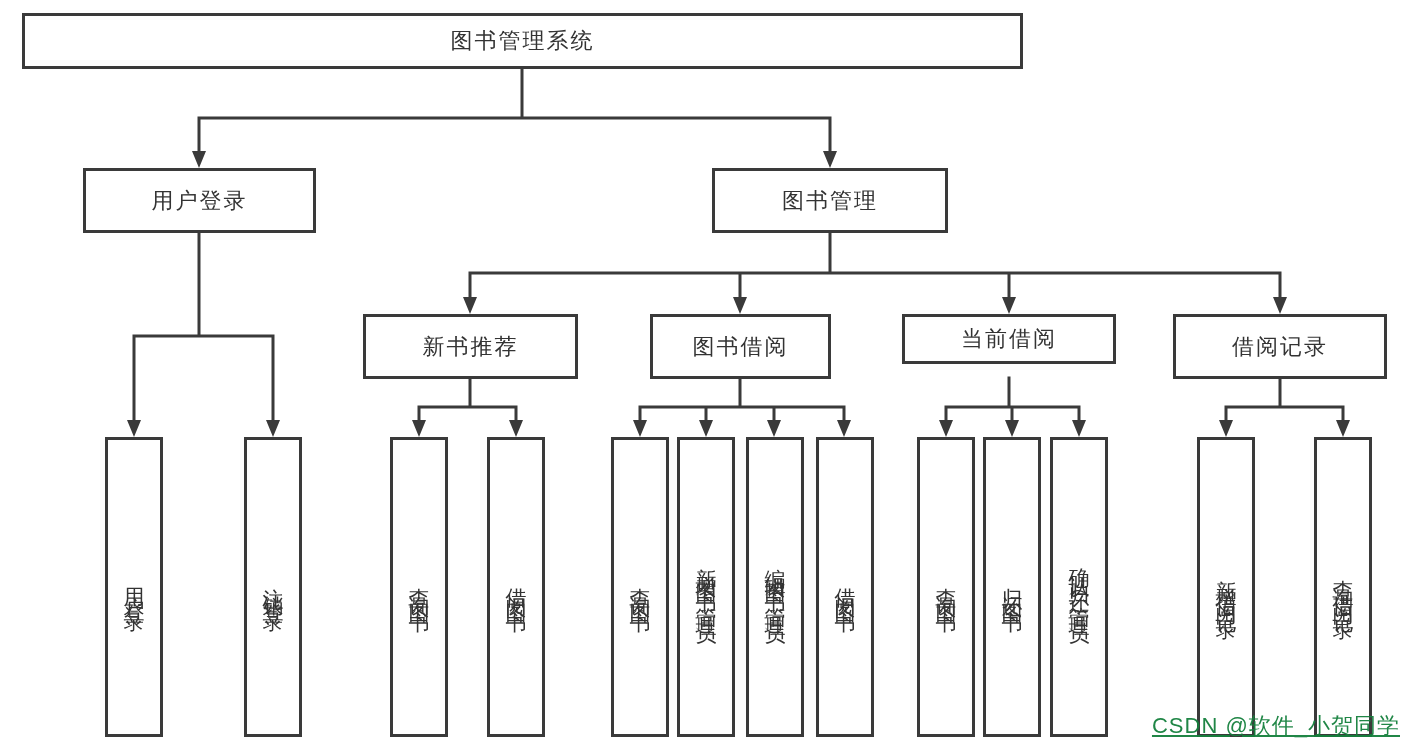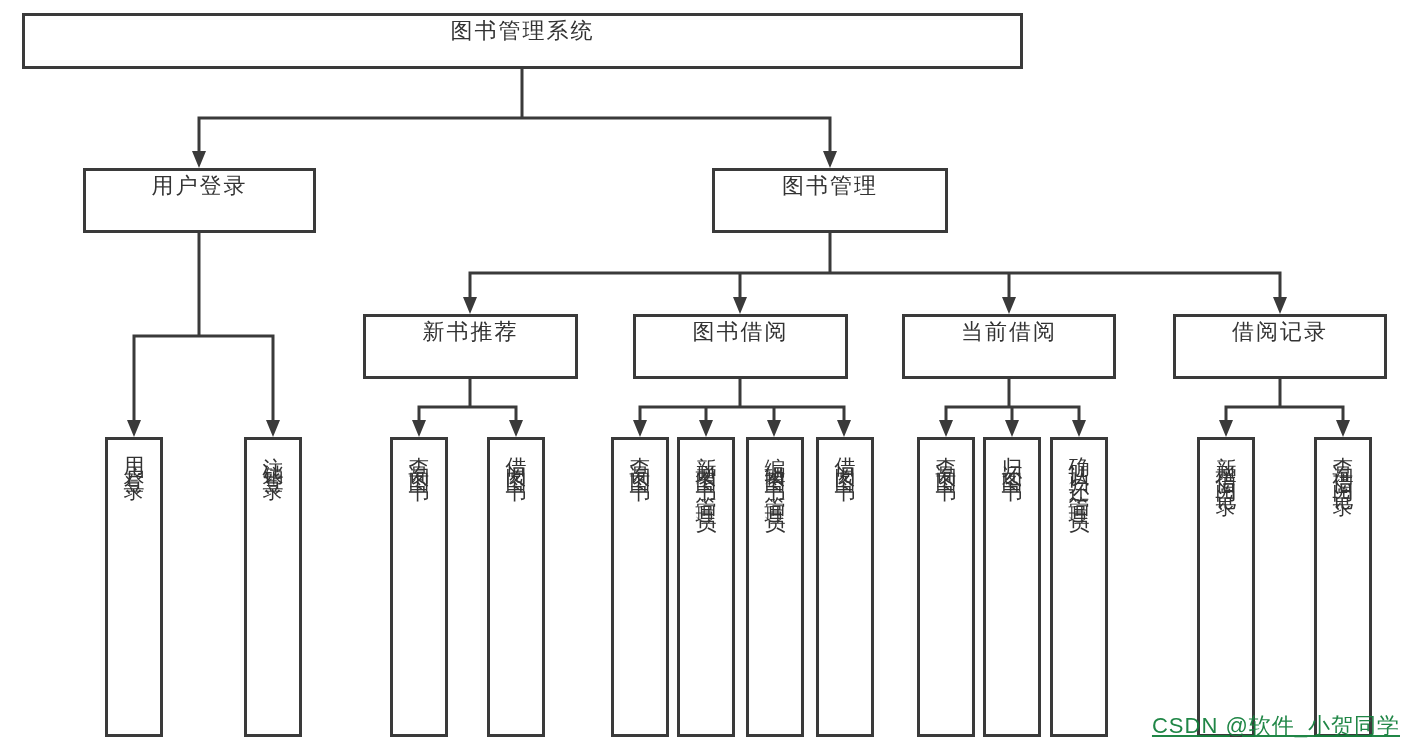--- a/index.html
+++ b/index.html
@@ -16,20 +16,21 @@
     position: absolute;
     left: 0; top: 0;
     width: 1405px; height: 747px;
   }
   .box {
     position: absolute;
     box-sizing: border-box;
     background: #ffffff;
     border: 3px solid #3a3a3a;
     display: flex;
+    align-items: center;
     justify-content: center;
   }
   .hbox span {
     font-size: 22px;
     letter-spacing: 2px;
     color: #333333;
     white-space: nowrap;
   }
   .vbox span {
     writing-mode: vertical-rl;
@@ -84,24 +85,24 @@
   <div class="box hbox" style="left:83px; top:168px; width:233px; height:65px;">
     <span>用户登录</span>
   </div>
   <div class="box hbox" style="left:363px; top:314px; width:215px; height:65px;">
     <span>新书推荐</span>
   </div>
 
   <div class="box hbox" style="left:712px; top:168px; width:236px; height:65px;">
     <span>图书管理</span>
   </div>
-  <div class="box hbox" style="left:633px; top:314px; width:215px; height:65px;">
+  <div class="box hbox" style="left:650px; top:314px; width:181px; height:65px;">
     <span>图书借阅</span>
   </div>
-  <div class="box hbox" style="left:902px; top:314px; width:214px; height:65px;">
+  <div class="box hbox" style="left:902px; top:314px; width:214px; height:50px;">
     <span>当前借阅</span>
   </div>
   <div class="box hbox" style="left:1173px; top:314px; width:214px; height:65px;">
     <span>借阅记录</span>
   </div>
 
   <div class="box vbox" style="left:105px; top:437px; width:58px; height:300px;">
     <span>用户登录</span>
   </div>
   <div class="box vbox" style="left:244px; top:437px; width:58px; height:300px;">

